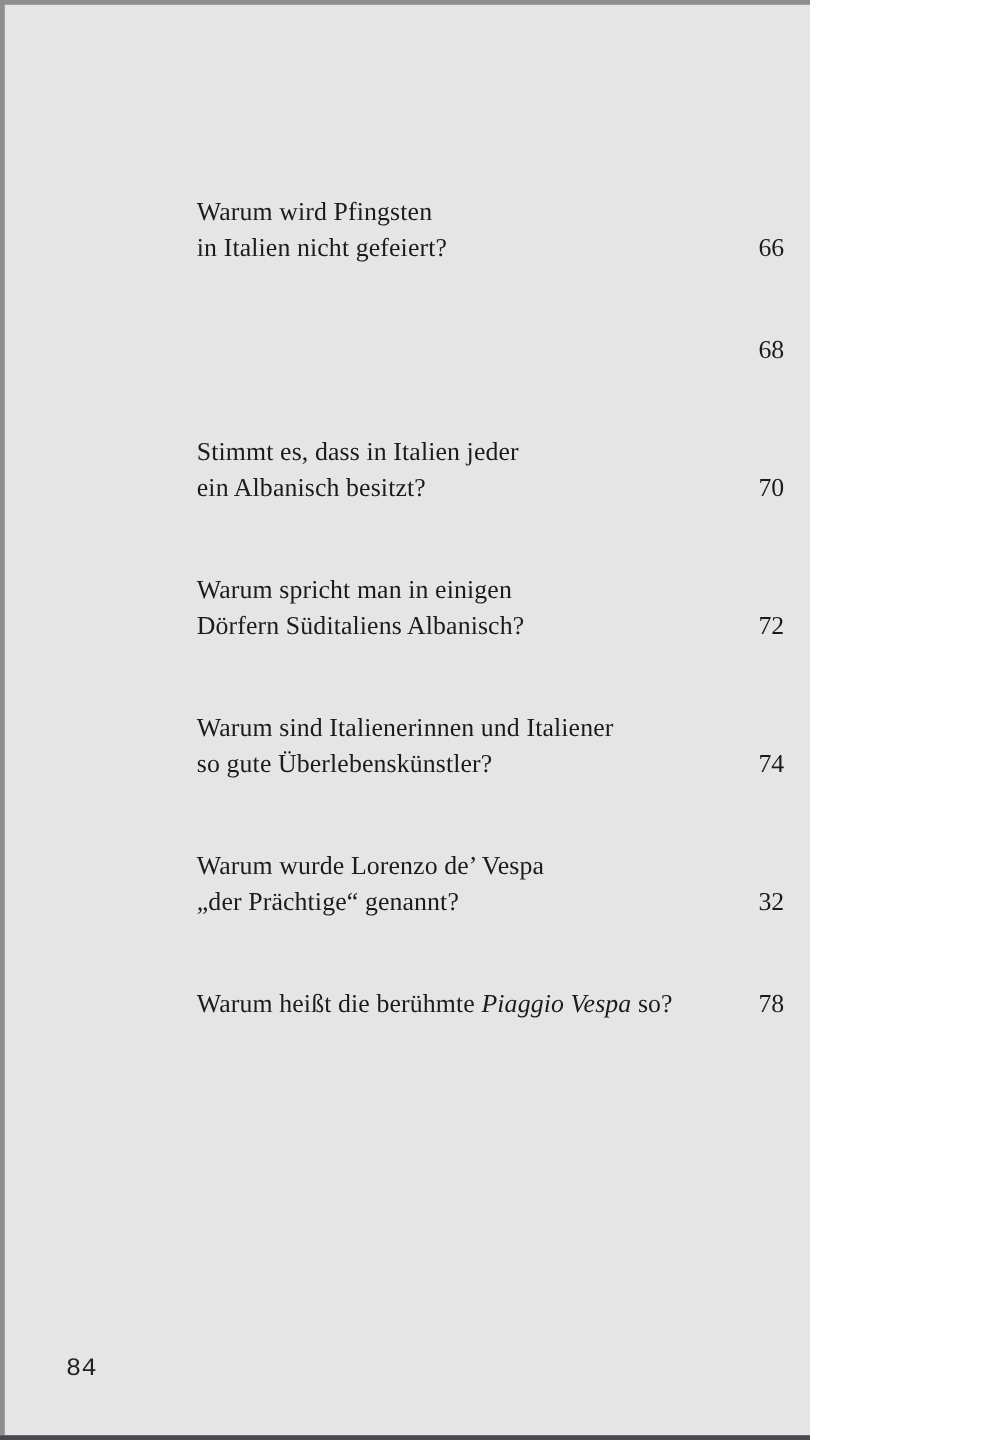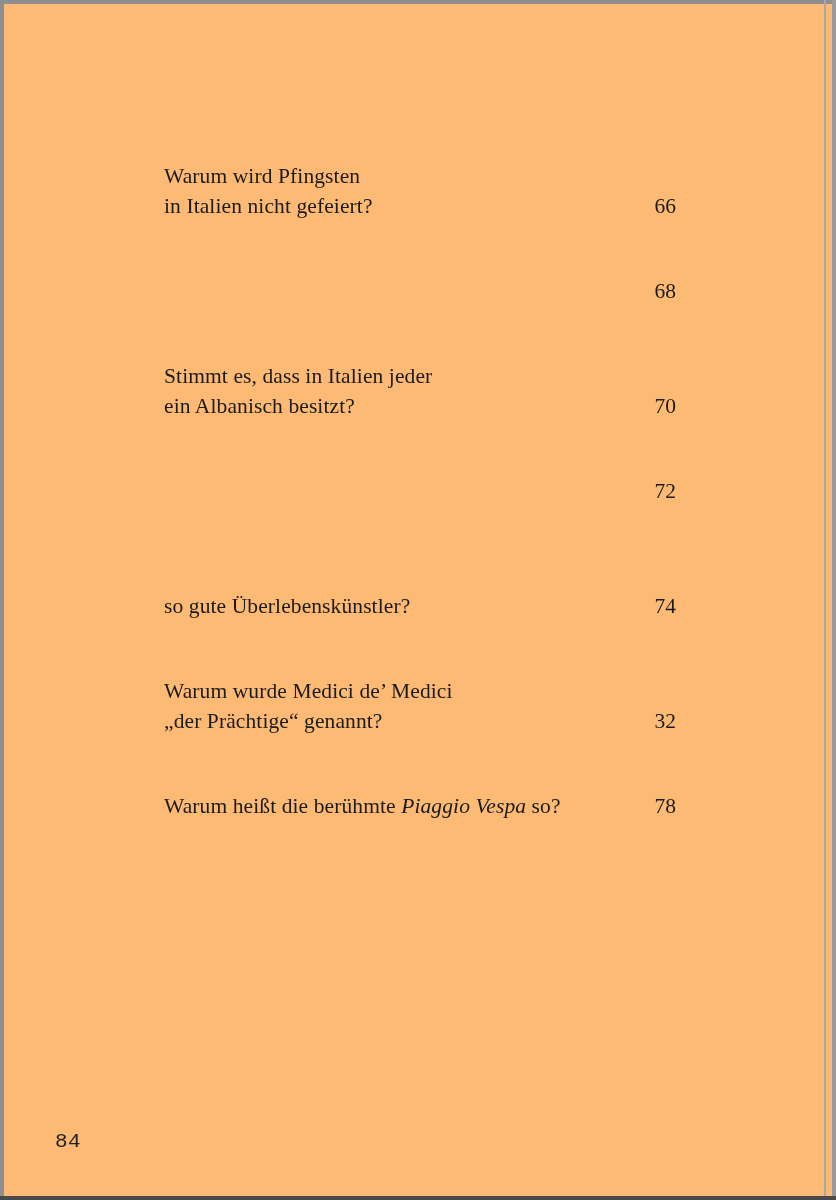--- a/index.html
+++ b/index.html
@@ -4,23 +4,23 @@
 <title>Inhaltsverzeichnis</title>
 <style>
   html, body {
     margin: 0;
     padding: 0;
     background: #ffffff;
   }
 
   .page {
     position: relative;
-    width: 836px;
+    width: 675px;
     height: 1200px;
-    background: #fdba74;
+    background: #e5e5e5;
     box-sizing: border-box;
     overflow: hidden;
     font-family: "Liberation Serif", "DejaVu Serif", serif;
   }
 
   
   .edge {
     position: absolute;
     background: #8e8e90;
   }
@@ -59,21 +59,20 @@
     margin-top: 23px;
   }
 
   .toc-page {
     position: absolute;
     right: 0;
     bottom: 0;
     font-size: 21.5px;
     line-height: 29.5px;
     color: #1b1b1d;
-    text-align: right;
     width: 44px;
   }
 
   
   .toc-entry.single .toc-page { bottom: 0; }
 
   
   .folio {
     position: absolute;
     left: 55px;
@@ -105,30 +104,31 @@
     <div class="toc-entry">
       <div class="toc-page">68</div>
     </div>
 
     <div class="toc-entry">
       <div class="toc-title"><span>Stimmt es, dass in Italien jeder</span><br><span>ein Albanisch besitzt?</span></div>
       <div class="toc-page">70</div>
     </div>
 
     <div class="toc-entry">
+      <div class="toc-title"><span>Warum spricht man in einigen</span><br><span>Dörfern Süditaliens Albanisch?</span></div>
       <div class="toc-page">72</div>
     </div>
 
     <div class="toc-entry">
-      <div class="toc-title"><br><span>so gute Überlebenskünstler?</span></div>
+      <div class="toc-title"><span>Warum sind Italienerinnen und Italiener</span><br><span>so gute Überlebenskünstler?</span></div>
       <div class="toc-page">74</div>
     </div>
 
     <div class="toc-entry">
-      <div class="toc-title"><span>Warum wurde Medici de’ Medici</span><br><span>„der Prächtige“ genannt?</span></div>
+      <div class="toc-title"><span>Warum wurde Lorenzo de’ Vespa</span><br><span>„der Prächtige“ genannt?</span></div>
       <div class="toc-page">32</div>
     </div>
 
     <div class="toc-entry single">
       <div class="toc-title"><span>Warum heißt die berühmte </span><em>Piaggio Vespa</em><span> so?</span></div>
       <div class="toc-page">78</div>
     </div>
 
   </div>
 

